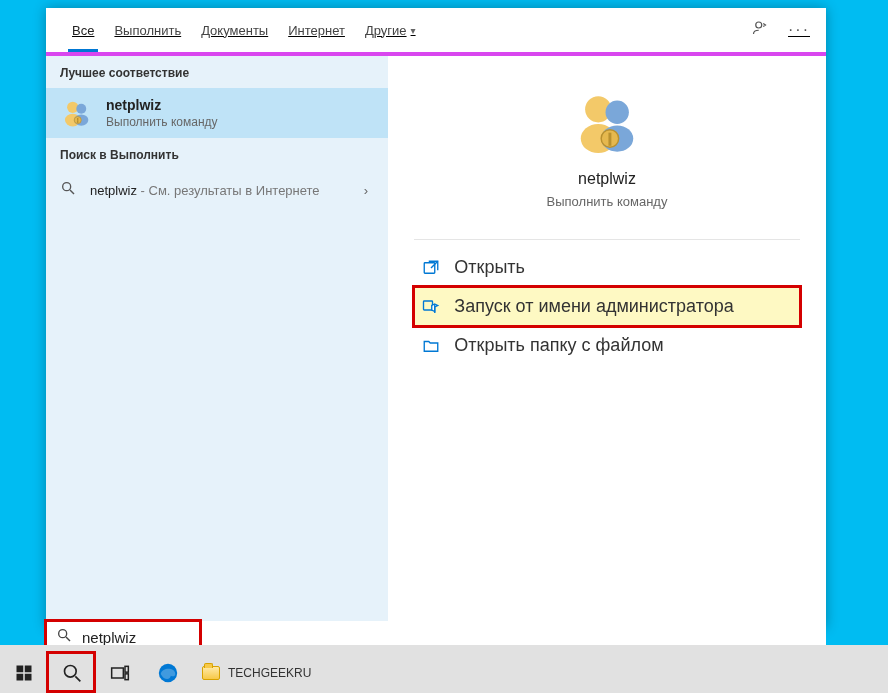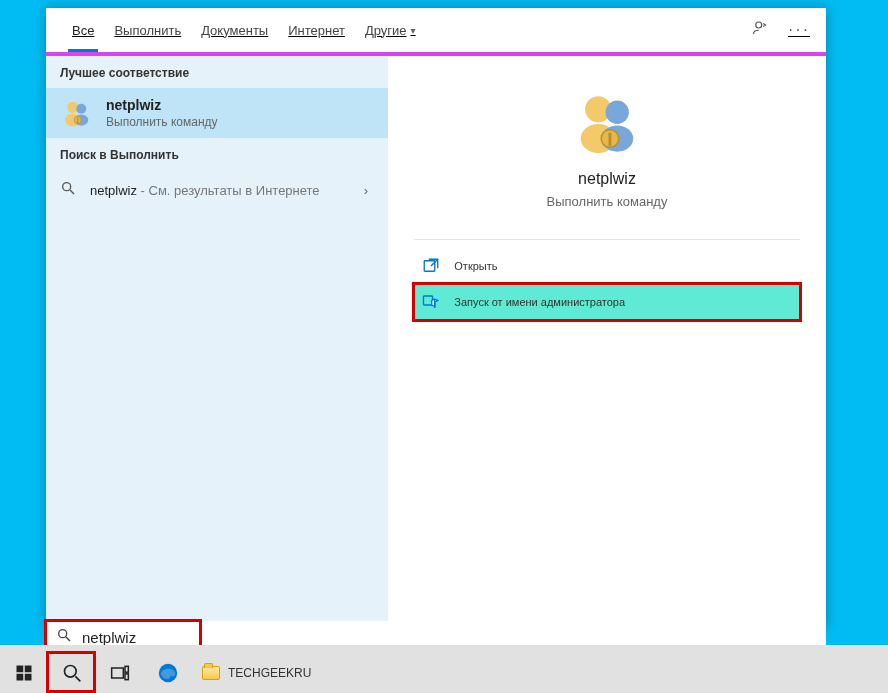--- a/index.html
+++ b/index.html
@@ -39,22 +39,22 @@
   .web-item { display:flex; align-items:center; padding:10px 14px; gap:12px; }
   .web-icon { width:18px; color:#555; }
   .web-text { flex:1; font-size:13px; color:#222; }
   .web-text .sub { color:#777; }
 
   
   .preview-icon { width:70px; height:70px; margin-bottom:14px; }
   .preview-title { font-size:16px; color:#222; margin-bottom:6px; }
   .preview-sub { font-size:13px; color:#666; margin-bottom:30px; }
   .preview-sep { width:88%; height:1px; background:#e5e5e5; margin-bottom:8px; }
-  .action-row { width:88%; display:flex; align-items:center; gap:14px; padding:9px 8px; font-size:11px; color:#333; cursor:pointer; }
-  .action-row.highlighted { background:#5eead4; outline:3px solid #d40000; outline-offset:-1px; }
+  .action-row { width:88%; display:flex; align-items:center; gap:14px; padding:9px 8px; font-size:18px; color:#333; cursor:pointer; }
+  .action-row.highlighted { background:#fef9c3; outline:3px solid #d40000; outline-offset:-1px; }
   .action-icon { width:18px; height:18px; color:#0078d4; flex-shrink:0; }
 
   
   .search-input-bar {
     position:absolute; left:46px; bottom:40px; width:780px; height:32px;
     background:#fff; display:flex; align-items:center; padding:0 10px; gap:10px;
   }
   .search-input-bar input { border:none; outline:none; flex:1; font-size:15px; color:#222; background:transparent; }
   .input-highlight { position:absolute; left:44px; bottom:38px; width:158px; height:36px; border:3px solid #d40000; pointer-events:none; }
 
@@ -175,20 +175,28 @@
         <span class="action-icon">
           <svg width="18" height="18" viewBox="0 0 24 24" fill="none" stroke="#0078d4" stroke-width="1.8">
             <rect x="2" y="4" width="12" height="12" rx="1"></rect>
             <path d="M17 8l4 2-4 2v6l-4-2v-6z" fill="#fff"></path>
             <path d="M17 8v12"></path>
           </svg>
         </span>
         <span>Запуск от имени администратора</span>
       </div>
 
+      <div class="action-row">
+        <span class="action-icon">
+          <svg width="18" height="18" viewBox="0 0 24 24" fill="none" stroke="#0078d4" stroke-width="1.8">
+            <path d="M3 6h6l2 2h10v11H3z"></path>
+          </svg>
+        </span>
+        <span>Открыть папку с файлом</span>
+      </div>
     </div>
   </div>
 </div>
 
 <div class="search-input-bar">
   <span>
     <svg width="16" height="16" viewBox="0 0 24 24" fill="none" stroke="#444" stroke-width="2">
       <circle cx="10" cy="10" r="6"></circle>
         <line x1="15" y1="15" x2="21" y2="21"></line>
     </svg>

